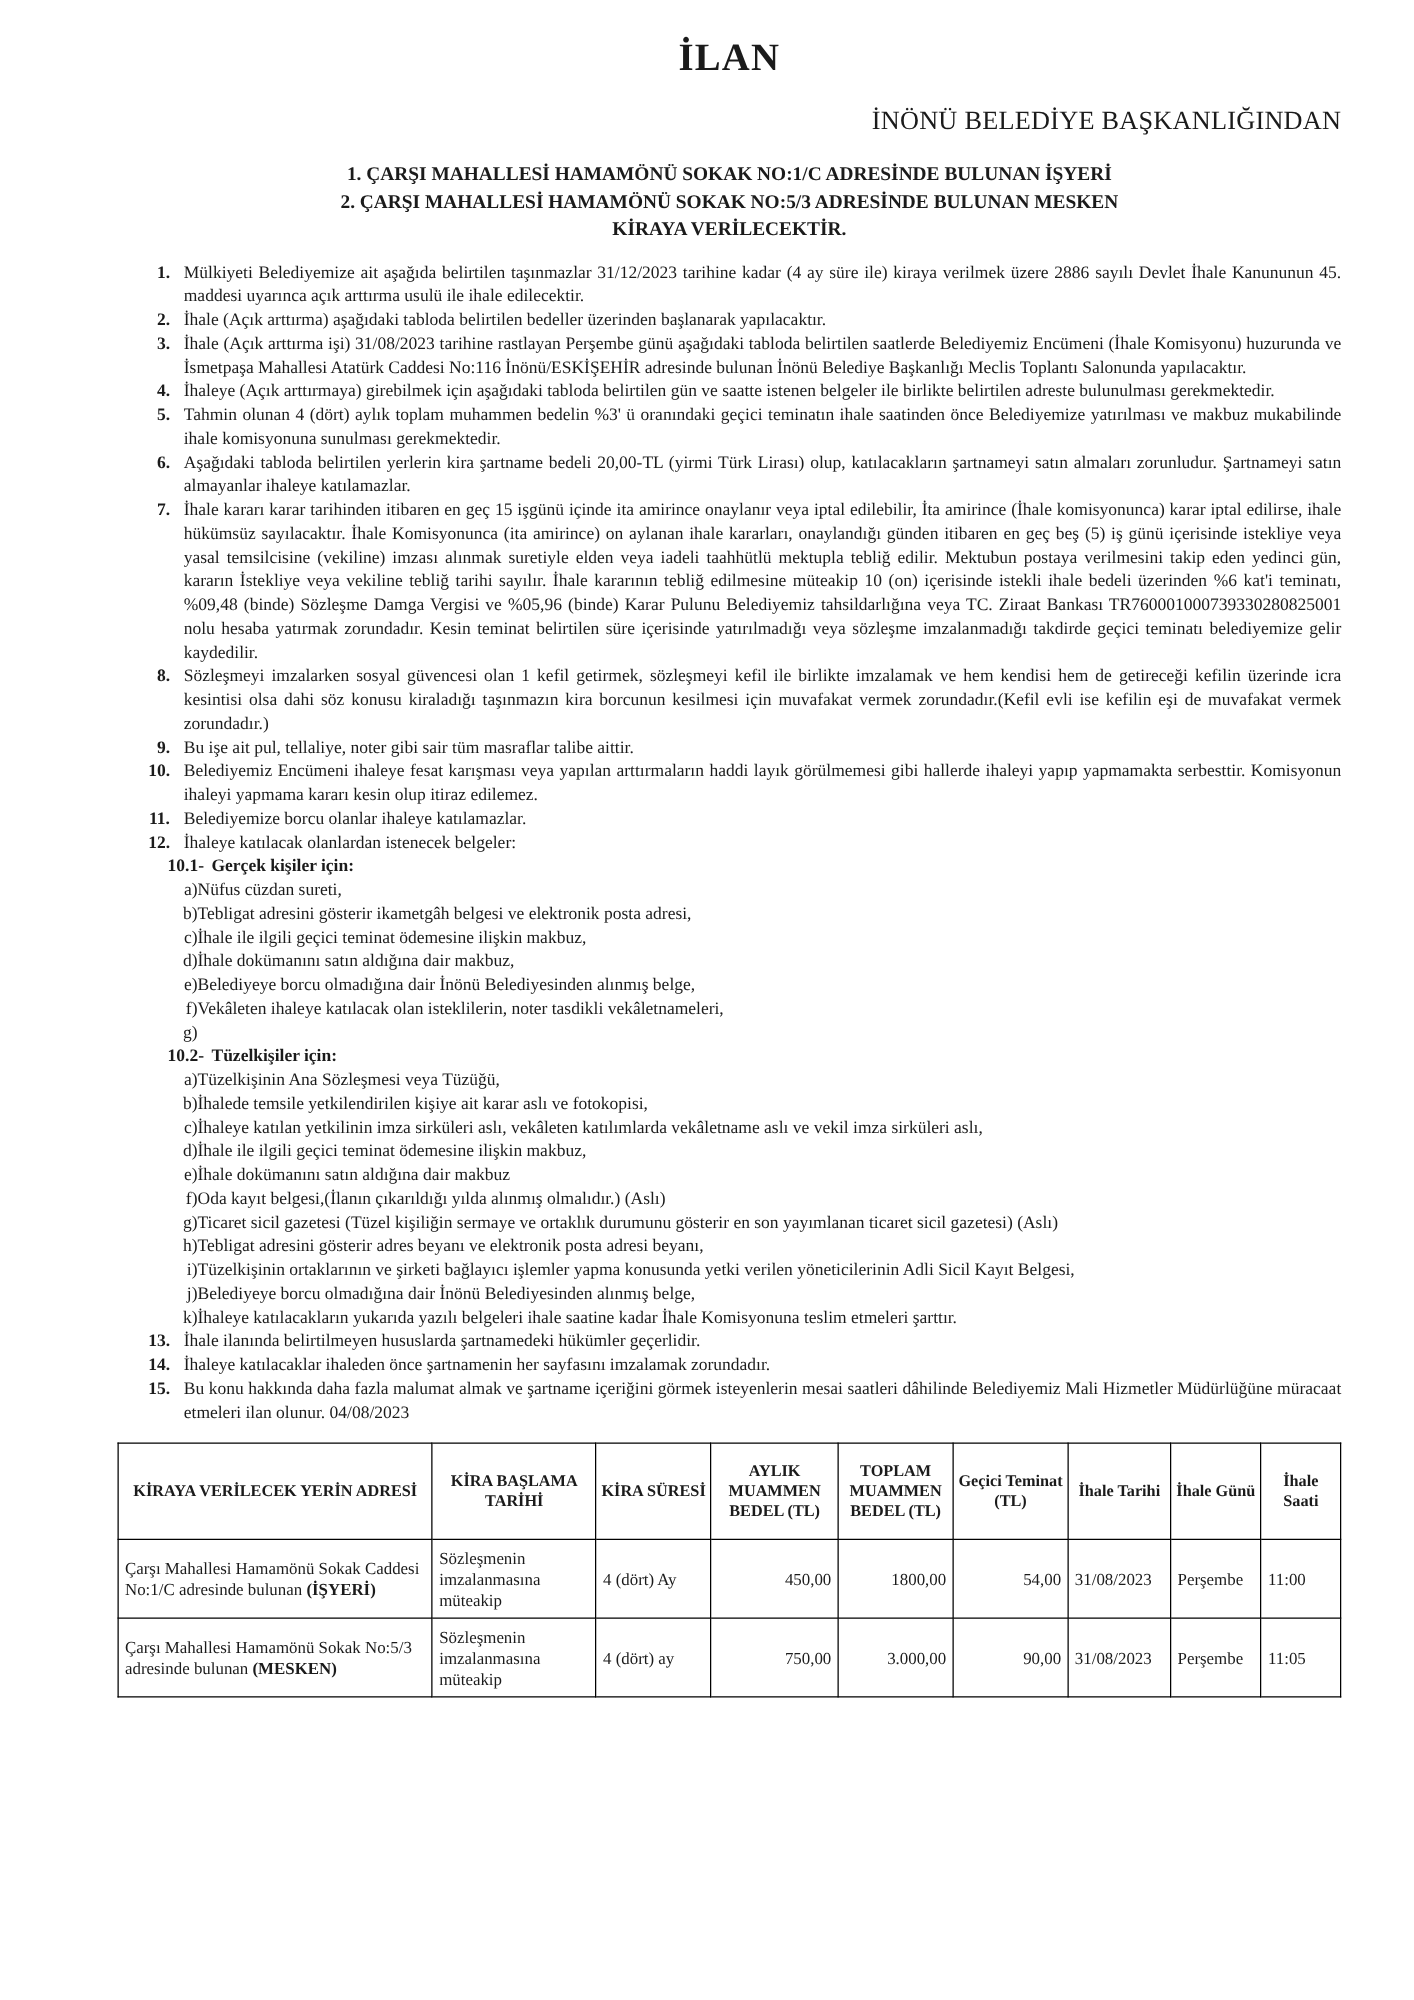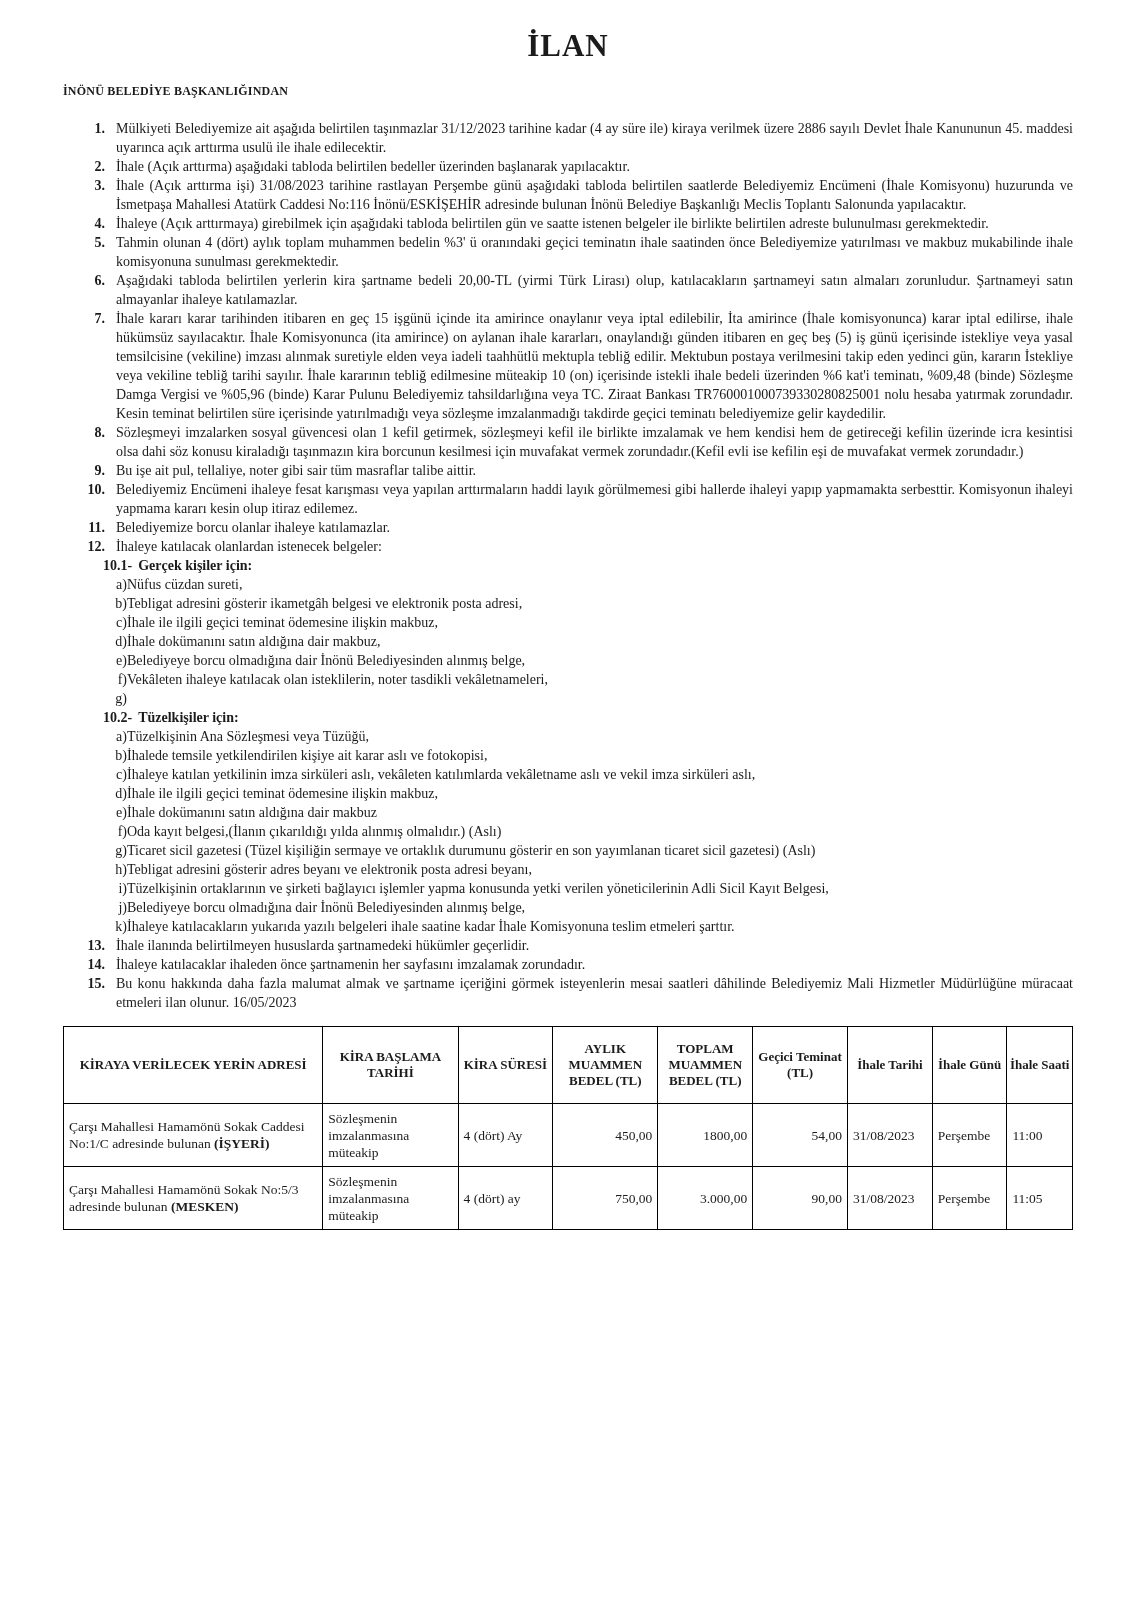--- a/index.html
+++ b/index.html
@@ -2,28 +2,28 @@
 <html lang="tr"><head>
 <meta charset="utf-8">
 <style>
   html, body { margin: 0; padding: 0; background: #ffffff; }
   body {
     width: 1131px; min-height: 1600px;
     font-family: "Liberation Serif", "DejaVu Serif", serif;
     color: #1b1b1b;
     -webkit-font-smoothing: antialiased;
   }
-  .page { padding: 18px 58px 40px 63px; box-sizing: border-box; }
+  .page { padding: 18px 58px 40px 94px; box-sizing: border-box; }
 
   .doc-title {
     text-align: center; font-size: 31px; font-weight: bold;
     letter-spacing: 1px; margin: 10px 0 20px 0;
   }
   .doc-subtitle {
-    text-align: left; font-size: 12px; font-weight: bold;
+    text-align: right; font-size: 21px; font-weight: normal;
     margin: 0 0 20px 0; letter-spacing: 0.2px;
   }
   .doc-headline {
     text-align: center; font-size: 15.5px; font-weight: bold;
     line-height: 22px; margin-bottom: 14px;
   }
 
   .list { font-size: 14px; margin-top: 10px; }
   .item { display: flex; }
   .item .num {
@@ -67,20 +67,25 @@
   .c-time    { width: 6.5%; }
 </style>
 </head>
 <body>
 
 <div class="page">
 
   <div class="doc-title">İLAN</div>
   <div class="doc-subtitle">İNÖNÜ BELEDİYE BAŞKANLIĞINDAN</div>
 
+  <div class="doc-headline">
+    <div>1. ÇARŞI MAHALLESİ HAMAMÖNÜ SOKAK NO:1/C ADRESİNDE BULUNAN İŞYERİ</div>
+    <div>2. ÇARŞI MAHALLESİ HAMAMÖNÜ SOKAK NO:5/3 ADRESİNDE BULUNAN MESKEN</div>
+    <div>KİRAYA VERİLECEKTİR.</div>
+  </div>
 
   <div class="list">
 
     <div class="item">
       <span class="num">1.</span>
       <span class="txt">Mülkiyeti Belediyemize ait aşağıda belirtilen taşınmazlar 31/12/2023 tarihine kadar (4 ay süre ile) kiraya verilmek üzere 2886 sayılı Devlet İhale Kanununun 45. maddesi uyarınca açık arttırma usulü ile ihale edilecektir.</span>
     </div>
     <div class="item">
       <span class="num">2.</span>
       <span class="txt">İhale (Açık arttırma) aşağıdaki tabloda belirtilen bedeller üzerinden başlanarak yapılacaktır.</span>
@@ -212,21 +217,21 @@
     <div class="item">
       <span class="num">13.</span>
       <span class="txt">İhale ilanında belirtilmeyen hususlarda şartnamedeki hükümler geçerlidir.</span>
     </div>
     <div class="item">
       <span class="num">14.</span>
       <span class="txt">İhaleye katılacaklar ihaleden önce şartnamenin her sayfasını imzalamak zorundadır.</span>
     </div>
     <div class="item">
       <span class="num">15.</span>
-      <span class="txt">Bu konu hakkında daha fazla malumat almak ve şartname içeriğini görmek isteyenlerin mesai saatleri dâhilinde Belediyemiz Mali Hizmetler Müdürlüğüne müracaat etmeleri ilan olunur. 16/05/2023</span>
+      <span class="txt">Bu konu hakkında daha fazla malumat almak ve şartname içeriğini görmek isteyenlerin mesai saatleri dâhilinde Belediyemiz Mali Hizmetler Müdürlüğüne müracaat etmeleri ilan olunur. 04/08/2023</span>
     </div>
   </div>
 
   <table class="ihale">
     <colgroup>
       <col class="c-address">
         <col class="c-start">
         <col class="c-dur">
         <col class="c-monthly">
       <col class="c-total">

